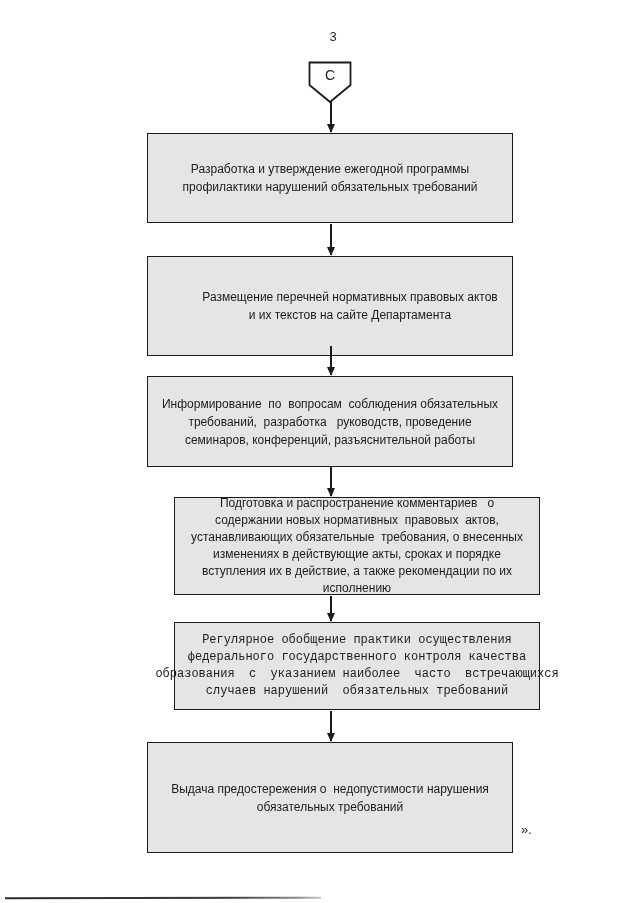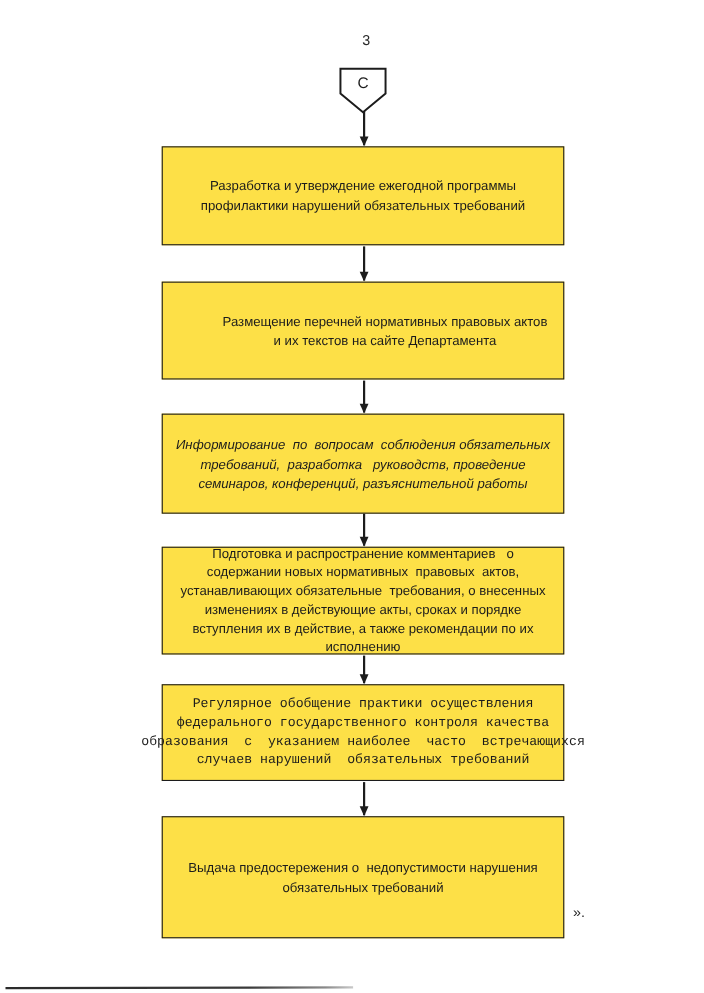--- a/index.html
+++ b/index.html
@@ -36,36 +36,37 @@
     font-family: "Liberation Sans", sans-serif;
     font-size: 14px;
     fill: #1c1c1c;
   }
   .flow-box {
     position: absolute;
     left: 147px;
     width: 366px;
     box-sizing: border-box;
     border: 1.6px solid #1c1c1c;
-    background: #fde047;
+    background: #e5e5e5;
     display: flex;
     align-items: center;
     justify-content: center;
     text-align: center;
     font-size: 12px;
     line-height: 18px;
     white-space: pre;
     color: #1c1c1c;
   }
   .flow-box.tight {
     line-height: 17px;
+    margin-left: 27px;
   }
   .box-1 { top: 133px; height: 90px; }
-  .box-2 { top: 256px; height: 89px; padding-left: 40px; }
-  .box-3 { top: 376px; height: 91px; font-style: italic; }
+  .box-2 { top: 256px; height: 100px; padding-left: 40px; }
+  .box-3 { top: 376px; height: 91px; }
   .box-4 { top: 497px; height: 98px; }
   .box-5 { top: 622px; height: 88px; font-family: Liberation Mono, monospace; }
   .box-6 { top: 742px; height: 111px; }
 
   .arrow {
     position: absolute;
     left: 330px;
     width: 1.6px;
     background: #1c1c1c;
   }

